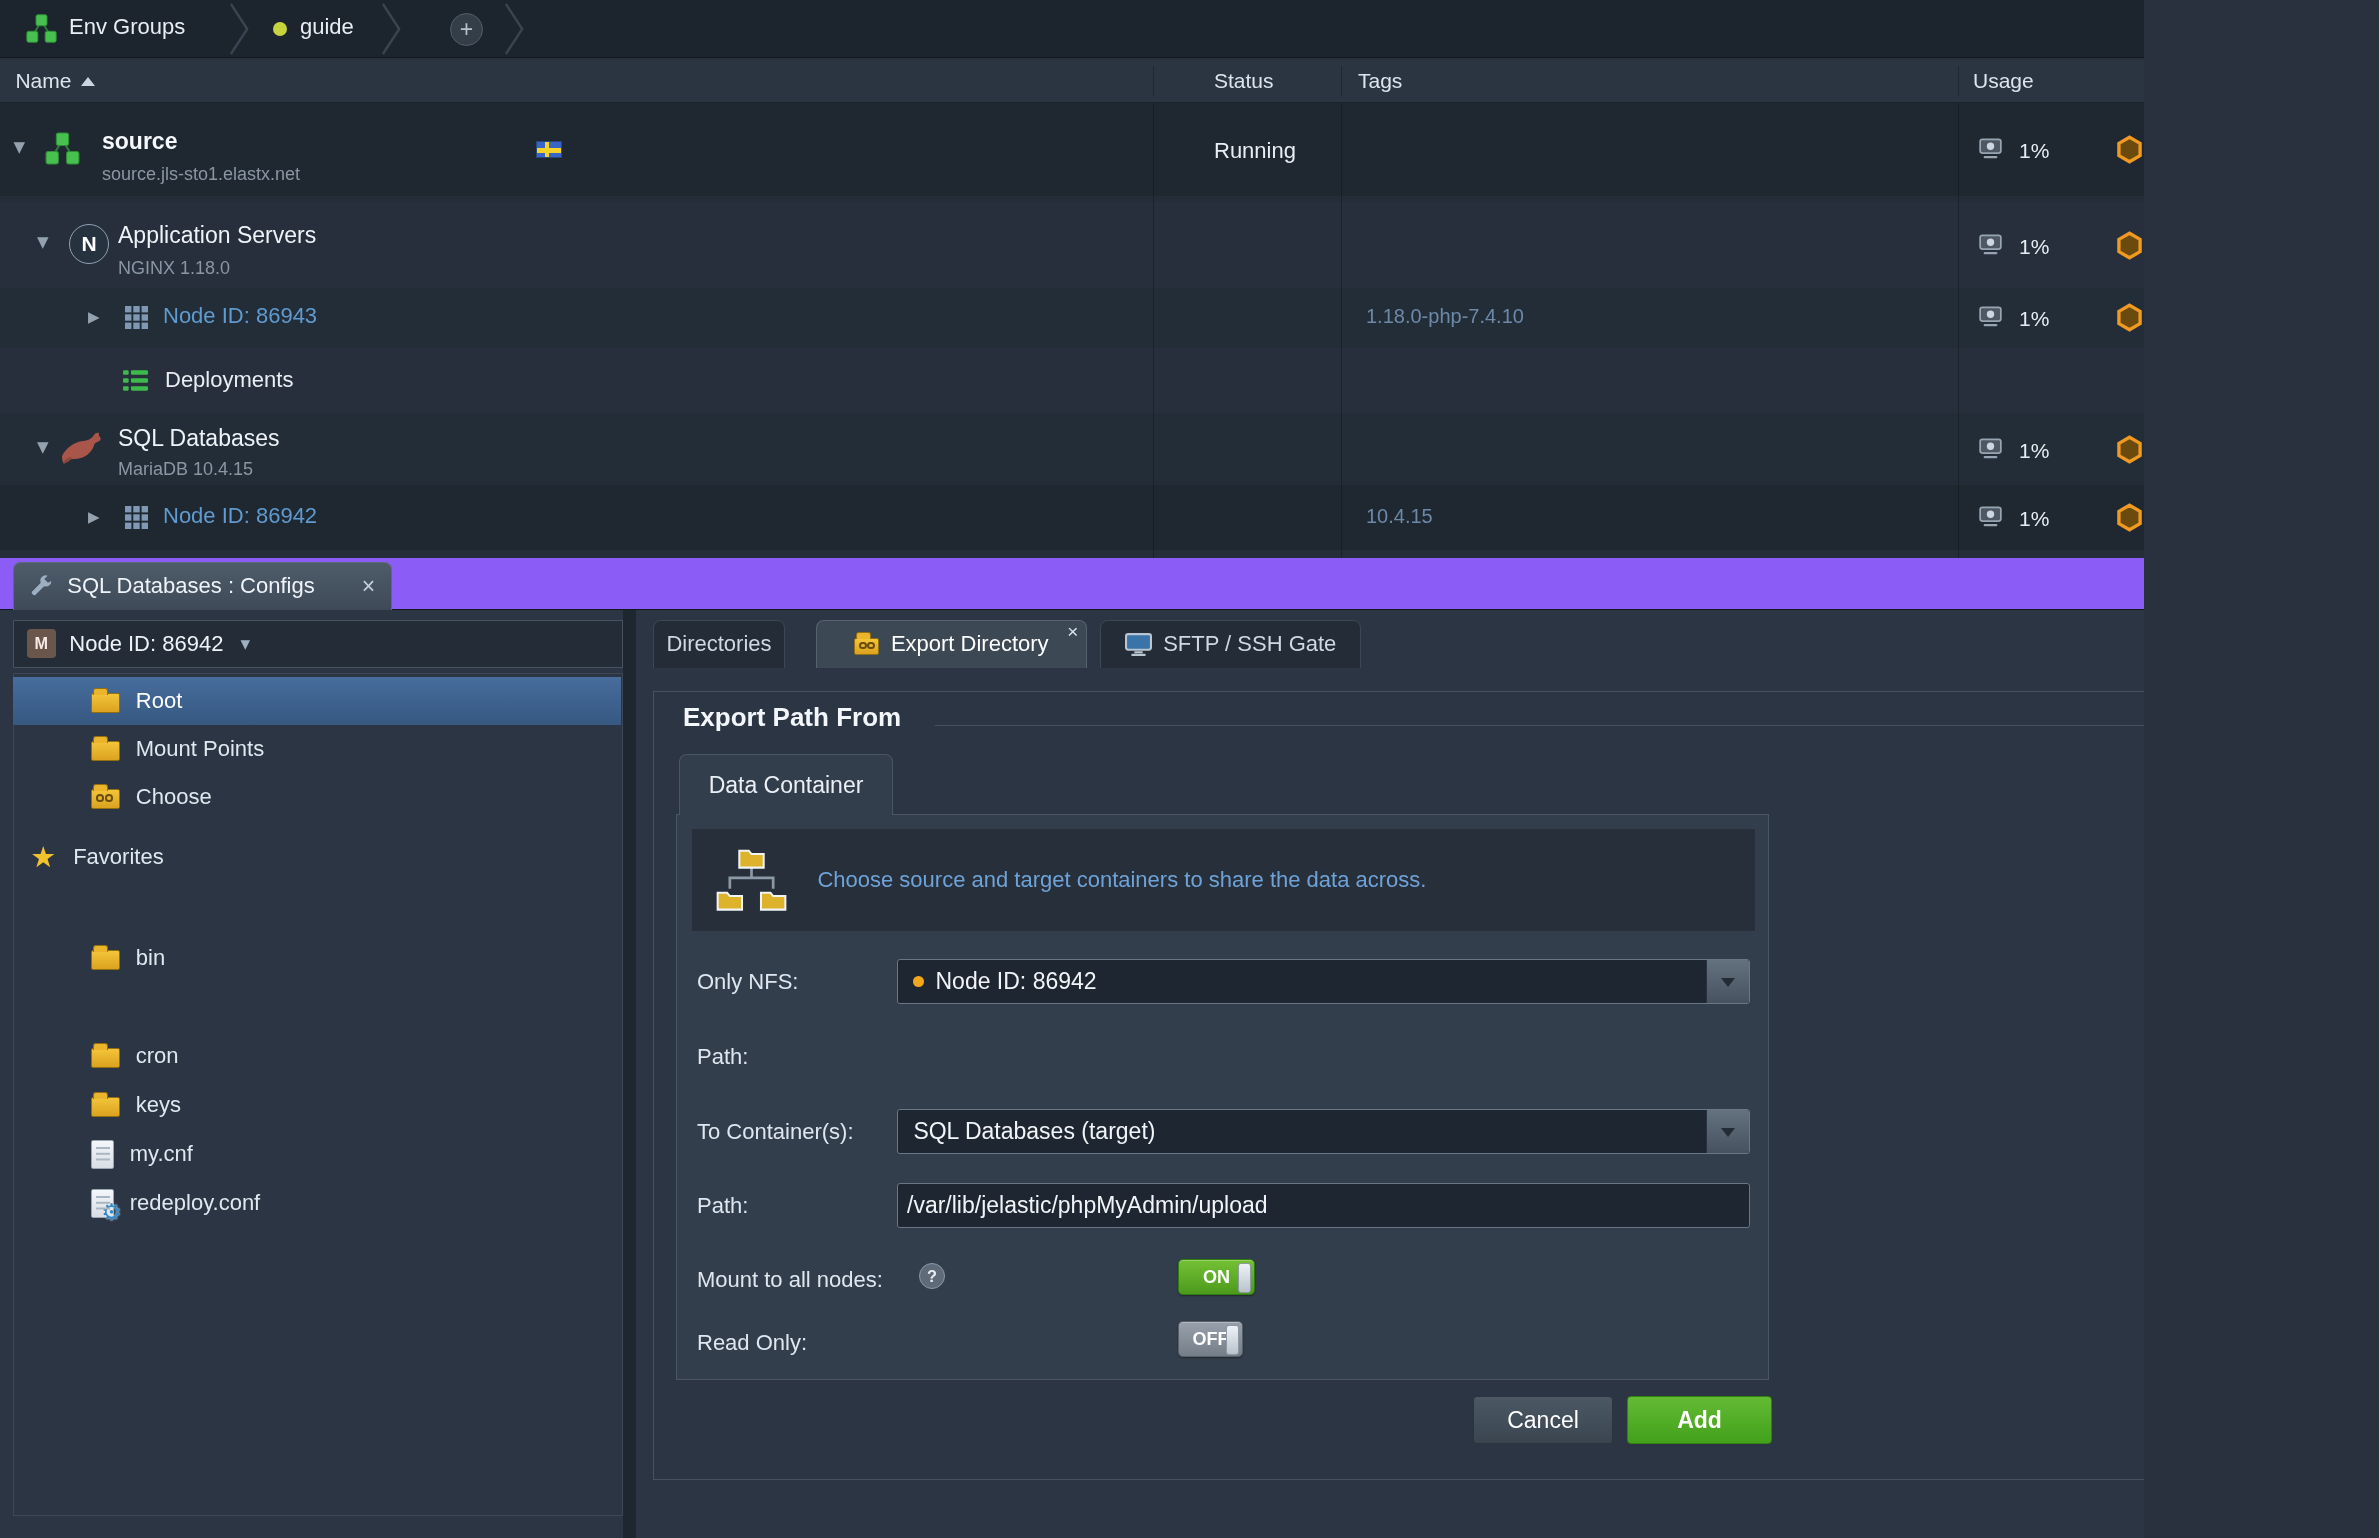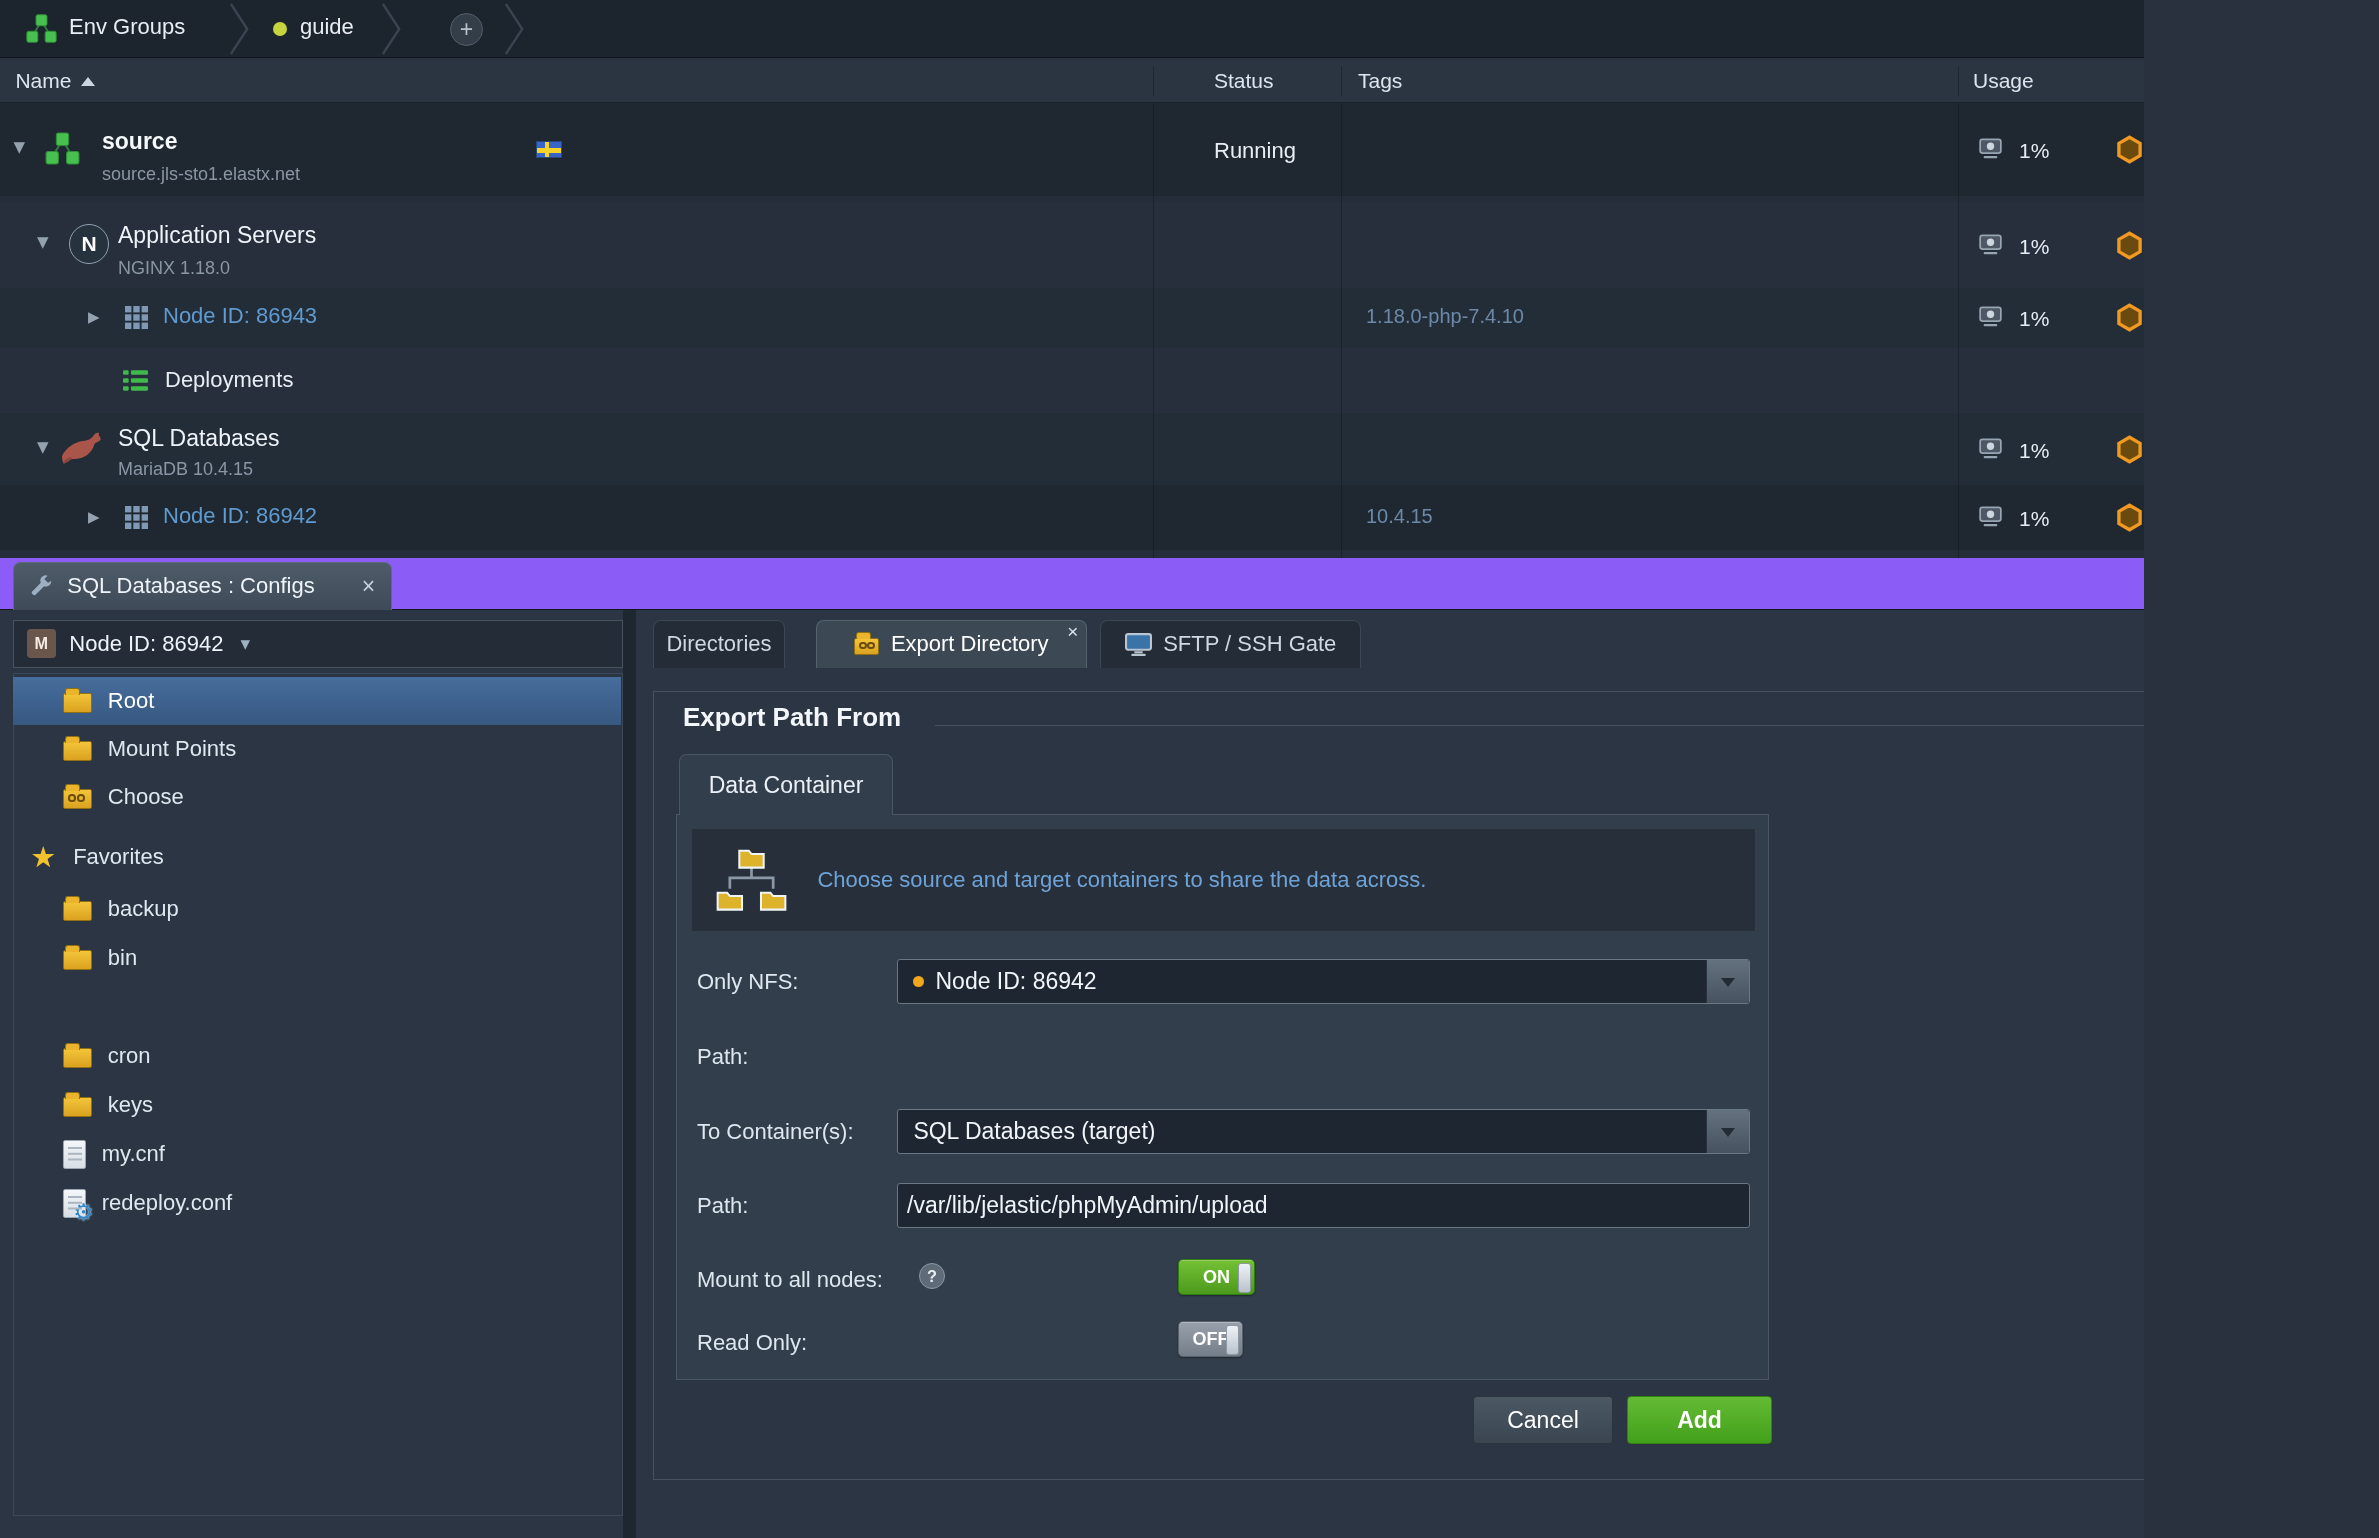--- a/index.html
+++ b/index.html
@@ -51,21 +51,21 @@
 
   
   .bottom{position:absolute;top:610px;left:0;right:0;bottom:0;background:#2b3543}
   .node-select{position:absolute;left:12.5px;top:9.6px;width:610px;height:48px;background:#232c37;border:1px solid #46525f;
                display:flex;align-items:center;gap:13.4px;padding:0 13.4px;font-size:22px;color:#eef3f9;cursor:pointer}
   .m-badge{width:29px;height:29px;border-radius:3.8px;background:#6b564c;color:#f4e9e4;font-weight:bold;font-size:16.3px;
            display:flex;align-items:center;justify-content:center;flex:none}
   .sel-caret{color:#9fb0c0;font-size:19px;margin-left:3.8px}
   .tree-box{position:absolute;left:12.5px;top:63px;width:610px;height:843px;border:1px solid #3c4855}
   .tree-item{position:absolute;left:13.4px;width:608px;height:48px;display:flex;align-items:center;gap:15.4px;
-             padding-left:50px;font-size:22px;color:#dfe8f0;cursor:pointer;white-space:nowrap}
+             padding-left:78px;font-size:22px;color:#dfe8f0;cursor:pointer;white-space:nowrap}
   .tree-item.selected{background:linear-gradient(#476d9c,#365881);color:#fff}
   .tree-item.fav-head{padding-left:15.4px}
   .star{color:#f2c12e;font-size:29px;line-height:1;width:29px;text-align:center}
   .folder{position:relative;width:29px;height:20px;background:linear-gradient(#f3c53a,#dba21f);border:1px solid #93700f;
           border-radius:1.9px;flex:none;margin-top:4.8px}
   .folder::before{content:"";position:absolute;top:-6.7px;left:1px;width:12.5px;height:5.8px;background:#eab52c;
                   border:1px solid #93700f;border-bottom:none;border-radius:2.9px 2.9px 0 0}
   .folder .chain{position:absolute;top:3.8px;left:3.8px;width:7.7px;height:7.7px;border:2.9px solid #6b4d0d;border-radius:50%}
   .folder .chain.c2{left:12.5px}
   .file{position:relative;width:23px;height:29px;background:linear-gradient(#f4f7fa,#d8dee5);border:1px solid #9aa6b2;
@@ -381,24 +381,20 @@
           <i class="chain"></i>
           <i class="chain c2"></i>
         </span>
       <span>Choose</span>
     </div>
 
     <div class="tree-item fav-head" style="top:223px">
       <span class="star">★</span>
       <span>Favorites</span>
     </div>
-    <div class="tree-item" style="top:275px">
-      <span class="folder"></span>
-      <span>backup</span>
-    </div>
     <div class="tree-item" style="top:324px">
       <span class="folder"></span>
       <span>bin</span>
     </div>
     <div class="tree-item" style="top:422px">
       <span class="folder"></span>
       <span>cron</span>
     </div>
     <div class="tree-item" style="top:471px">
       <span class="folder"></span>

